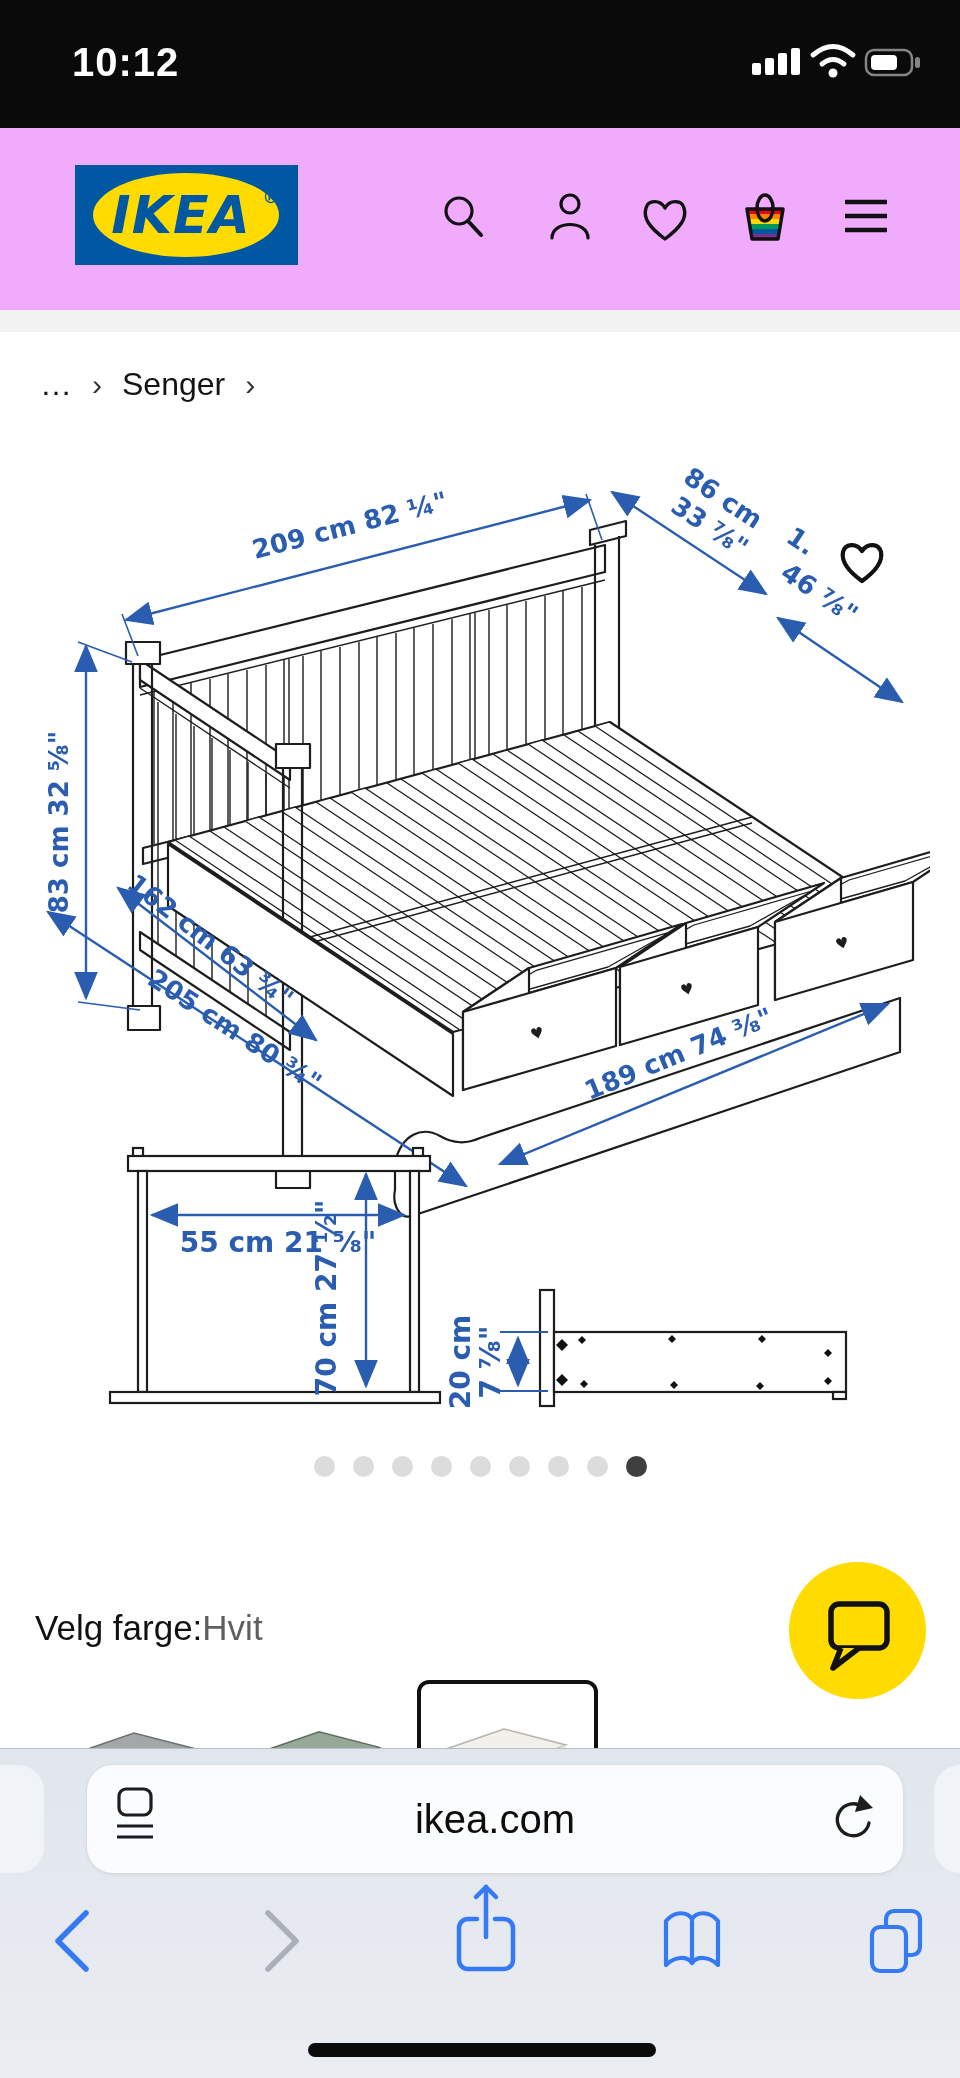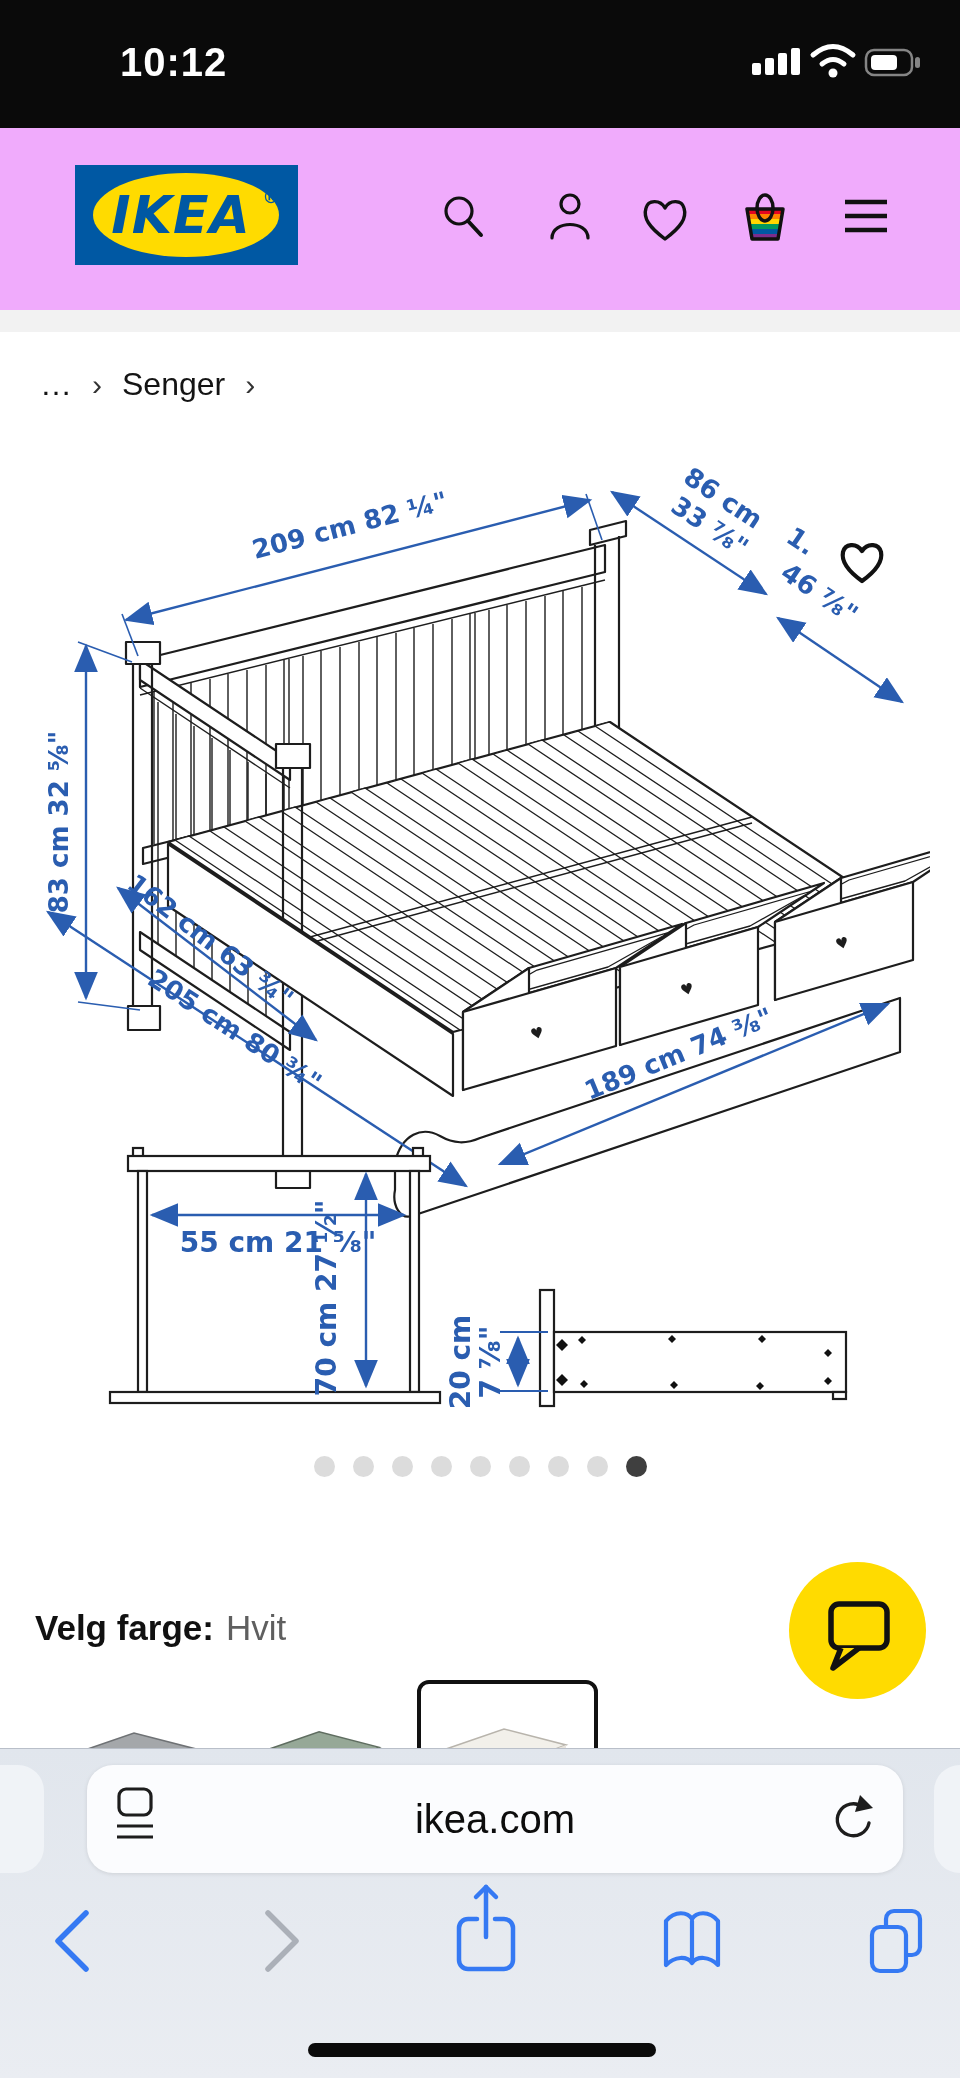--- a/index.html
+++ b/index.html
@@ -1,21 +1,21 @@
 <!DOCTYPE html>
 <html><head>
 <meta charset="utf-8">
 <style>
   * { margin:0; padding:0; box-sizing:border-box; }
   body { background:#777; font-family:"Liberation Sans", sans-serif; }
   #screen { position:relative; width:960px; height:2078px; background:#fff; overflow:hidden; margin:0 auto; }
 
   
   .status-bar { position:absolute; left:0; top:0; width:960px; height:128px; background:#0a0a0a; }
-  .status-time { position:absolute; left:72px; top:40px; color:#fff; font-size:40px; font-weight:bold; letter-spacing:1px;margin-left:48px; }
+  .status-time { position:absolute; left:72px; top:40px; color:#fff; font-size:40px; font-weight:bold; letter-spacing:1px; }
 
   
   .header { position:absolute; left:0; top:128px; width:960px; height:182px; background:#f0abfc; }
   .gray-band { position:absolute; left:0; top:310px; width:960px; height:22px; background:#f2f2f2; }
 
   
   .breadcrumb { position:absolute; left:40px; top:366px; display:flex; align-items:center; gap:20px; font-size:32px; color:#141414; }
   .breadcrumb .sep { color:#333; font-size:30px; }
 
   
@@ -23,22 +23,22 @@
   .dim2 { font:700 28px "DejaVu Sans", sans-serif; fill:#2a5db0; }
   .knob { font:700 15px "DejaVu Sans", sans-serif; fill:#1d1d1d; }
 
   
   .carousel { position:absolute; top:1456px; left:0; width:960px; display:flex; justify-content:center; gap:18px; }
   .dot { width:21px; height:21px; border-radius:50%; background:#dcdcdc; }
   .dot.active { background:#3f3f3f; }
 
   
   .color-row { position:absolute; left:35px; top:1608px; font-size:35px; color:#111; }
-  .color-row .lbl { font-weight:bold; }
-  .color-row .val { color:#5f5f5f; margin-left:12px; }
+  .color-row .lbl { font-weight:normal; }
+  .color-row .val { color:#5f5f5f; }
   .swatch { position:absolute; }
   .swatch-border { position:absolute; left:417px; top:1680px; width:181px; height:110px; border:4px solid #111; border-radius:12px; }
 
   
   .chat-btn { position:absolute; left:789px; top:1562px; width:137px; height:137px; border-radius:50%; background:#FFDB00; }
 
   
   .safari-bar { position:absolute; left:0; top:1748px; width:960px; height:330px;
     background:linear-gradient(#e1e6ed,#eaedf2); border-top:1px solid #b9bfc9; }
   .stub { position:absolute; top:16px; width:76px; height:108px; border-radius:26px; background:#f0f3f7; }

